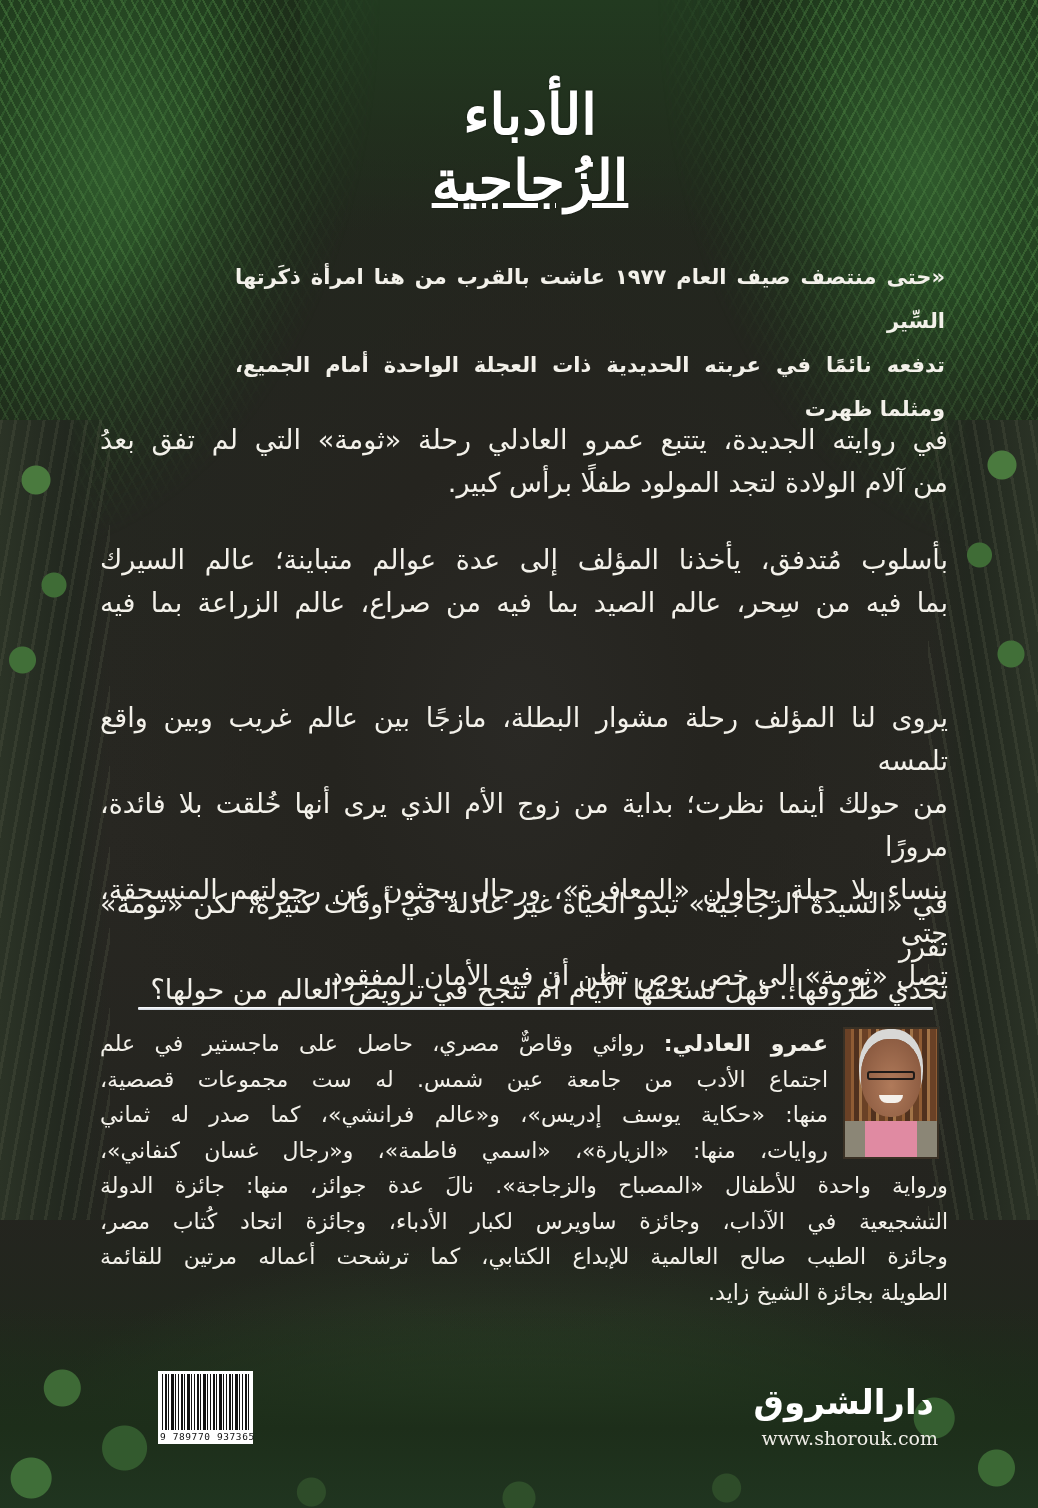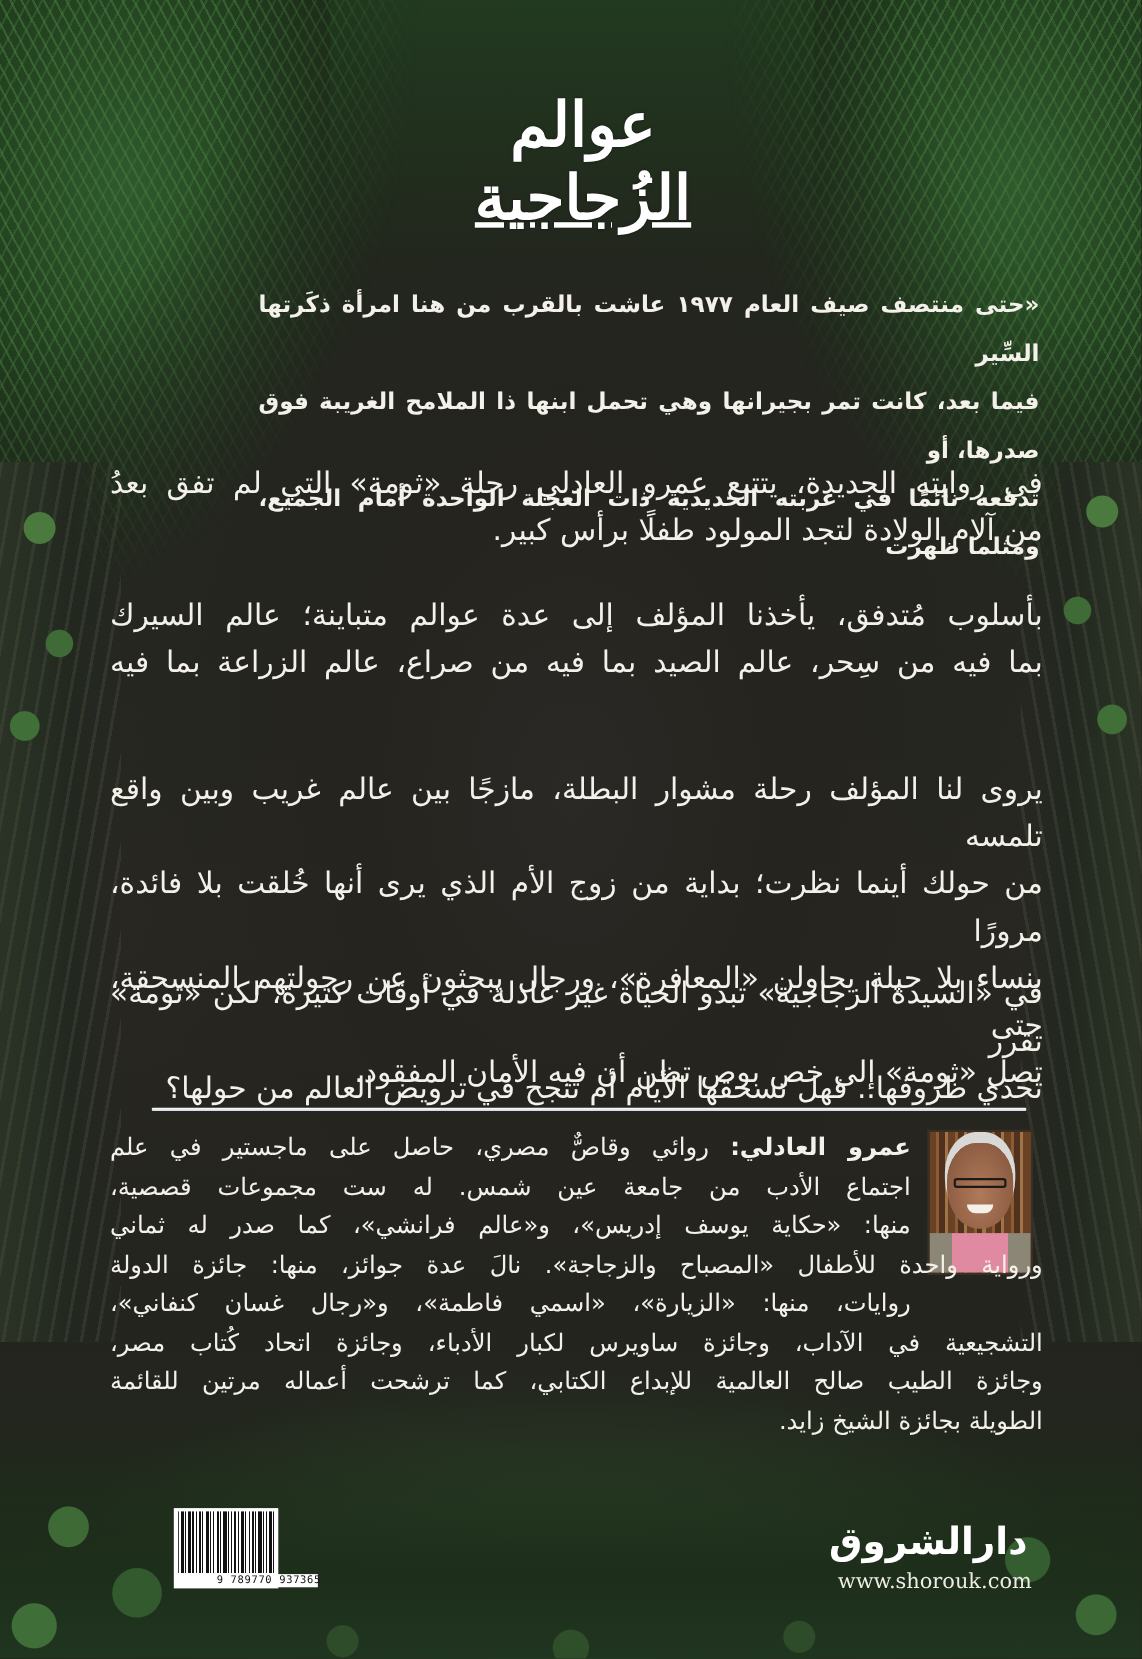--- a/index.html
+++ b/index.html
@@ -247,21 +247,20 @@
       left: 2px;
       bottom: 1px;
       width: 92px;
       font-family: "DejaVu Sans Mono", monospace;
       font-size: 9.5px;
       letter-spacing: 0.6px;
       color: #111;
       line-height: 12px;
       background: #fff;
       white-space: nowrap;
-      margin-left: 37px;
     }
 
     
     .publisher {
       position: absolute;
       left: 738px;
       top: 1382px;
       width: 200px;
       text-align: right;
     }
@@ -292,27 +291,26 @@
   <div class="foliage top-center"></div>
   <div class="foliage top-left"></div>
   <div class="foliage top-right"></div>
   <div class="foliage left-trunk"></div>
   <div class="foliage right-trunk"></div>
   <div class="foliage left-leaves"></div>
   <div class="foliage right-leaves"></div>
   <div class="foliage bottom"></div>
 
   <div class="title-block">
-    <span class="title-line first">عوالم</span>
+    <span class="title-line first">الأدباء</span>
     <span class="title-line second">الزُجاجية</span>
   </div>
 
   <div class="text quote">
     <span class="line">«حتى منتصف صيف العام ١٩٧٧ عاشت بالقرب من هنا امرأة ذكَرتها السِّير</span>
-    <span class="line">فيما بعد، كانت تمر بجيرانها وهي تحمل ابنها ذا الملامح الغريبة فوق صدرها، أو</span>
     <span class="line">تدفعه نائمًا في عربته الحديدية ذات العجلة الواحدة أمام الجميع، ومثلما ظهرت</span>
   </div>
 
   <div class="text para p1">
     <span class="line">في روايته الجديدة، يتتبع عمرو العادلي رحلة «ثومة» التي لم تفق بعدُ</span>
     <span class="line last">من آلام الولادة لتجد المولود طفلًا برأس كبير.</span>
   </div>
 
   <div class="text para p2">
     <span class="line">بأسلوب مُتدفق، يأخذنا المؤلف إلى عدة عوالم متباينة؛ عالم السيرك</span>
@@ -338,22 +336,22 @@
     <div class="head"></div>
     <div class="glasses"></div>
     <div class="smile"></div>
     <div class="shirt"></div>
   </div>
 
   <div class="text bio">
     <span class="line short"><span class="author-name">عمرو العادلي:</span><span> روائي وقاصٌّ مصري، حاصل على ماجستير في علم</span></span>
     <span class="line short">اجتماع الأدب من جامعة عين شمس. له ست مجموعات قصصية،</span>
     <span class="line short">منها: «حكاية يوسف إدريس»، و«عالم فرانشي»، كما صدر له ثماني</span>
+    <span class="line short">روايات، منها: «الزيارة»، «اسمي فاطمة»، و«رجال غسان كنفاني»،</span>
     <span class="line">ورواية واحدة للأطفال «المصباح والزجاجة». نالَ عدة جوائز، منها: جائزة الدولة</span>
-    <span class="line short">روايات، منها: «الزيارة»، «اسمي فاطمة»، و«رجال غسان كنفاني»،</span>
     <span class="line">التشجيعية في الآداب، وجائزة ساويرس لكبار الأدباء، وجائزة اتحاد كُتاب مصر،</span>
     <span class="line">وجائزة الطيب صالح العالمية للإبداع الكتابي، كما ترشحت أعماله مرتين للقائمة</span>
     <span class="line last">الطويلة بجائزة الشيخ زايد.</span>
   </div>
 
   <div class="barcode">
     <div class="bars"></div>
     <div class="digits">9 789770 937365</div>
   </div>
 

